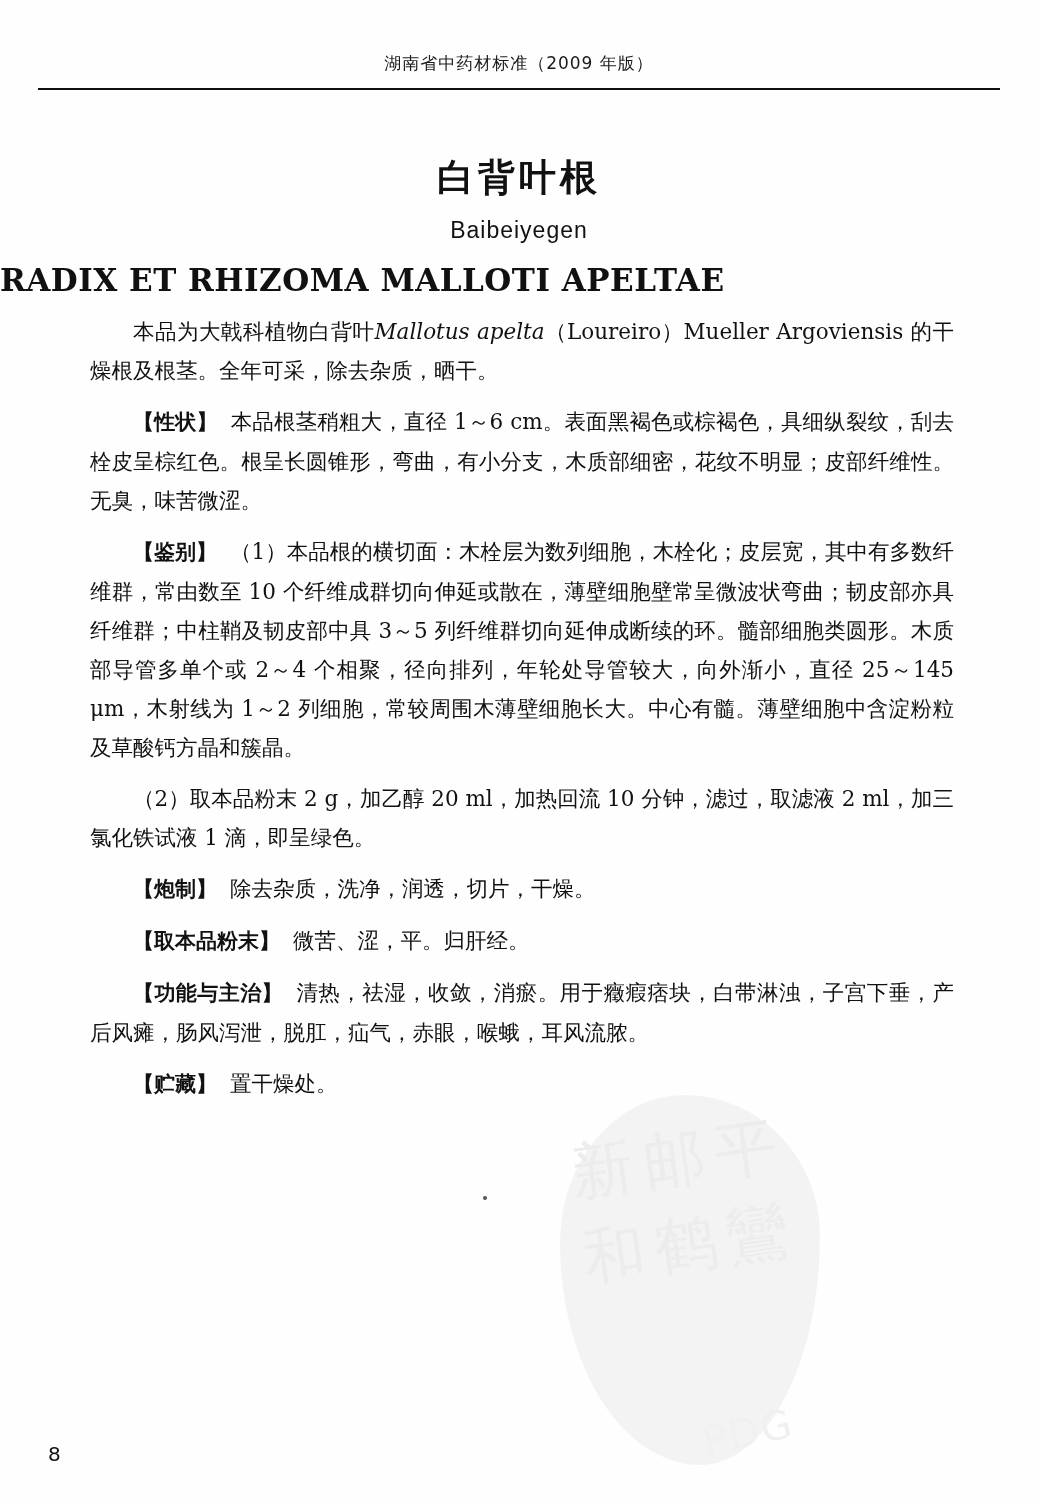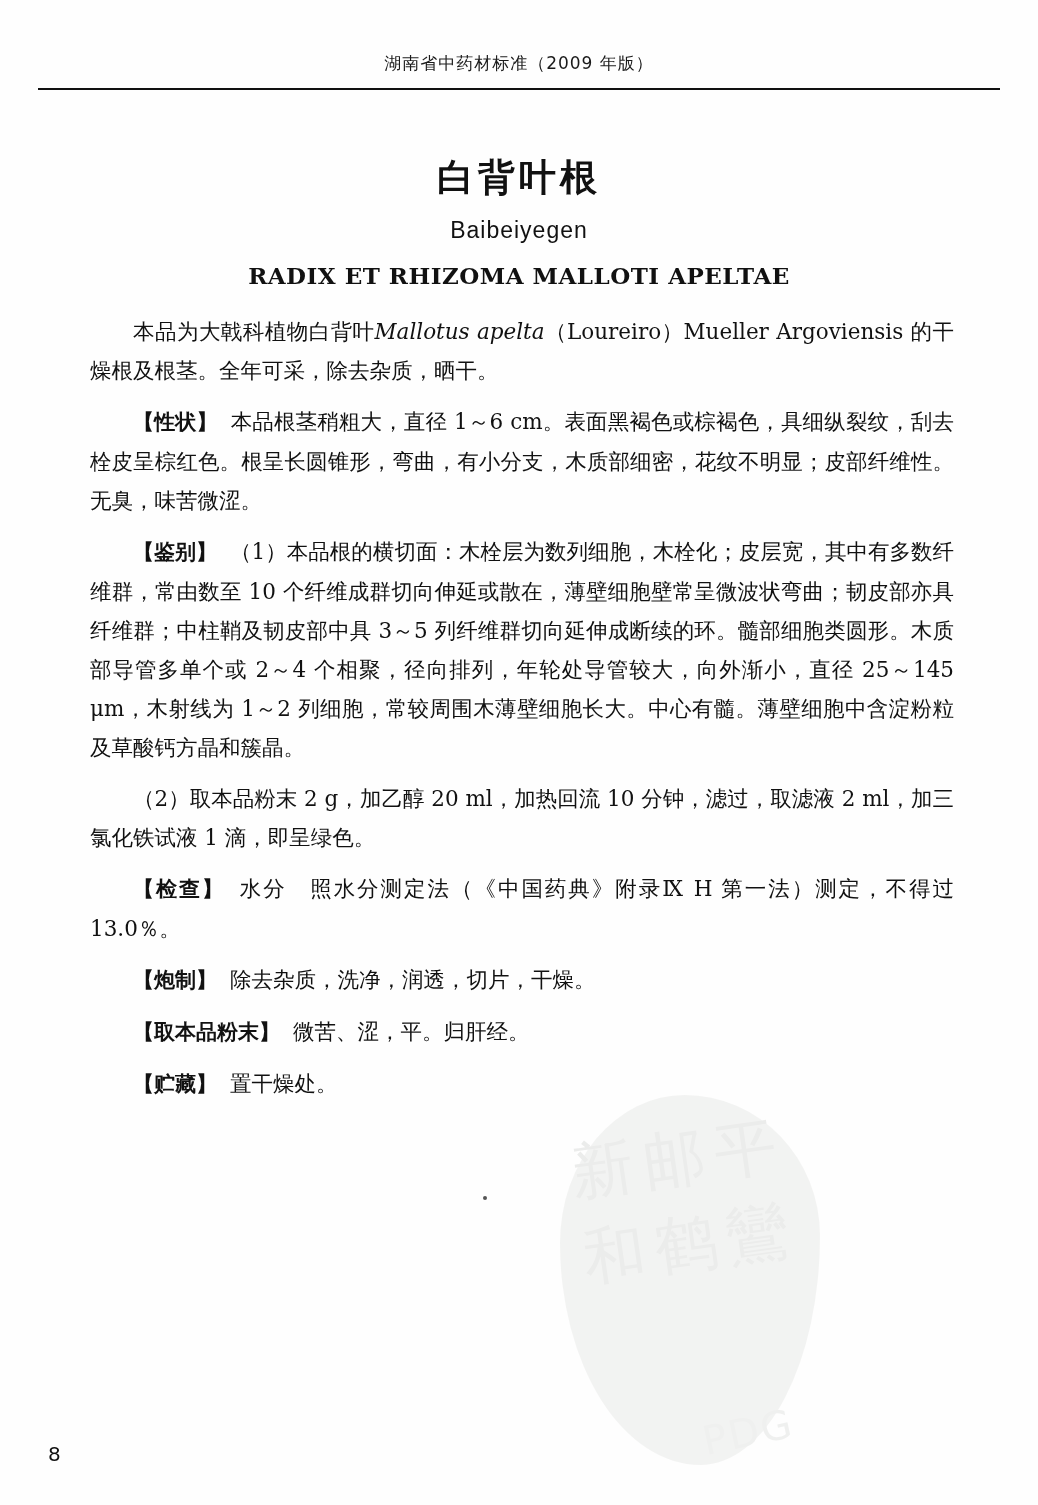--- a/index.html
+++ b/index.html
@@ -55,24 +55,24 @@
     text-align: center;
     font-family: Liberation Sans, sans-serif;
     font-size: 23px;
     letter-spacing: 1px;
   }
   .latin {
     position: absolute;
     top: 262px;
     left: 0;
     width: 1038px;
-    text-align: center;
+    text-align: left;
     font-family: "DejaVu Serif", "Liberation Serif", serif;
     font-weight: bold;
-    font-size: 23px;
+    font-size: 31px;
     letter-spacing: 0.5px;
   }
   .body-text {
     position: absolute;
     top: 300px;
     left: 78px;
     width: 888px;
     font-size: 21.5px;
     line-height: 39px;
     text-align: justify;
@@ -167,26 +167,26 @@
   <div class="body-text">
 
     <p class="para"><span>本品为大戟科植物白背叶</span><span class="ital">Mallotus apelta</span><span>（Loureiro）Mueller Argoviensis 的干燥根及根茎。全年可采，除去杂质，晒干。</span></p>
 
     <p class="para"><span class="lbl">【性状】</span><span class="sp"></span><span>本品根茎稍粗大，直径 1～6 cm。表面黑褐色或棕褐色，具细纵裂纹，刮去栓皮呈棕红色。根呈长圆锥形，弯曲，有小分支，木质部细密，花纹不明显；皮部纤维性。无臭，味苦微涩。</span></p>
 
     <p class="para"><span class="lbl">【鉴别】</span><span class="sp"></span><span>（1）本品根的横切面：木栓层为数列细胞，木栓化；皮层宽，其中有多数纤维群，常由数至 10 个纤维成群切向伸延或散在，薄壁细胞壁常呈微波状弯曲；韧皮部亦具纤维群；中柱鞘及韧皮部中具 3～5 列纤维群切向延伸成断续的环。髓部细胞类圆形。木质部导管多单个或 2～4 个相聚，径向排列，年轮处导管较大，向外渐小，直径 25～145 μm，木射线为 1～2 列细胞，常较周围木薄壁细胞长大。中心有髓。薄壁细胞中含淀粉粒及草酸钙方晶和簇晶。</span></p>
 
     <p class="para"><span>（2）取本品粉末 2 g，加乙醇 20 ml，加热回流 10 分钟，滤过，取滤液 2 ml，加三氯化铁试液 1 滴，即呈绿色。</span></p>
 
-    <p class="para"><span class="lbl">【检查】</span><span class="sp"></span><span>水分　照水分测定法（《中国药典》附录Ⅸ H 第一法）测定，不得过 13.0％。</span></p>
 
     <p class="para"><span class="lbl">【炮制】</span><span class="sp"></span><span>除去杂质，洗净，润透，切片，干燥。</span></p>
 
     <p class="para"><span class="lbl">【取本品粉末】</span><span class="sp"></span><span>微苦、涩，平。归肝经。</span></p>
 
+    <p class="para"><span class="lbl">【功能与主治】</span><span class="sp"></span><span>清热，祛湿，收敛，消瘀。用于癥瘕痞块，白带淋浊，子宫下垂，产后风瘫，肠风泻泄，脱肛，疝气，赤眼，喉蛾，耳风流脓。</span></p>
 
 
     <p class="para"><span class="lbl">【贮藏】</span><span class="sp"></span><span>置干燥处。</span></p>
 
   </div>
 
   <div class="dot"></div>
 
   <div class="watermark">
     <div class="wm-shape"></div>

